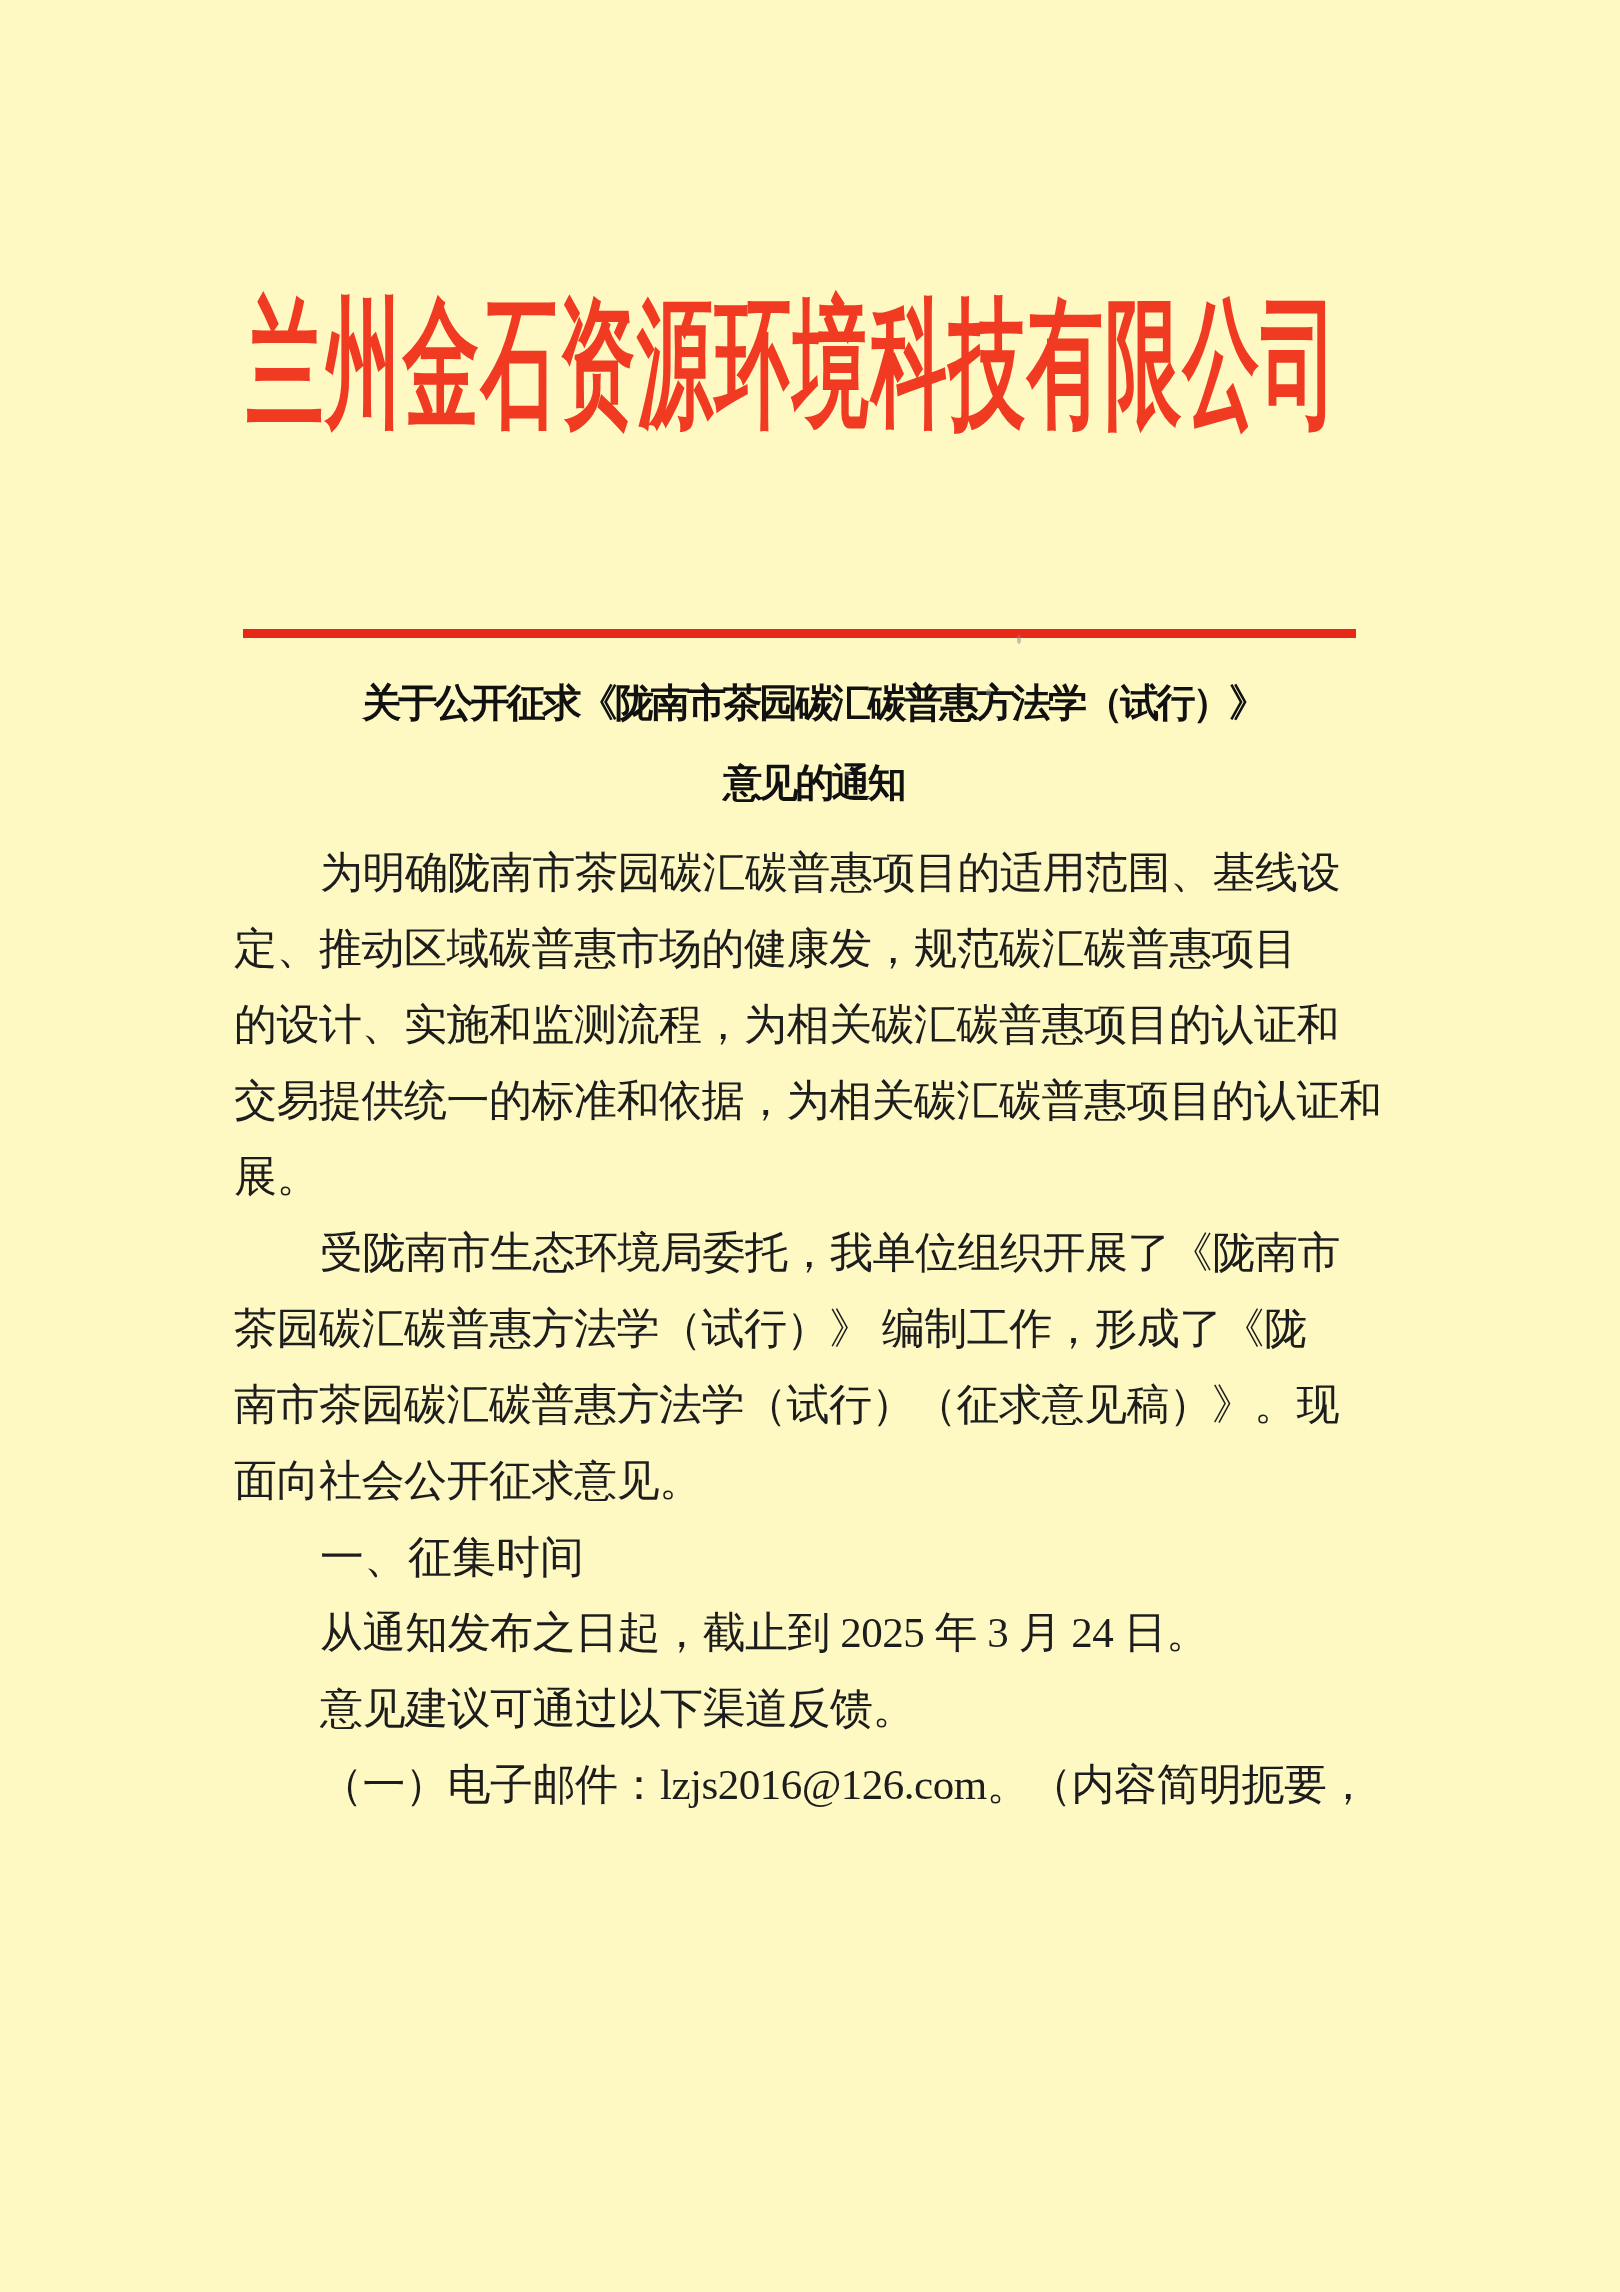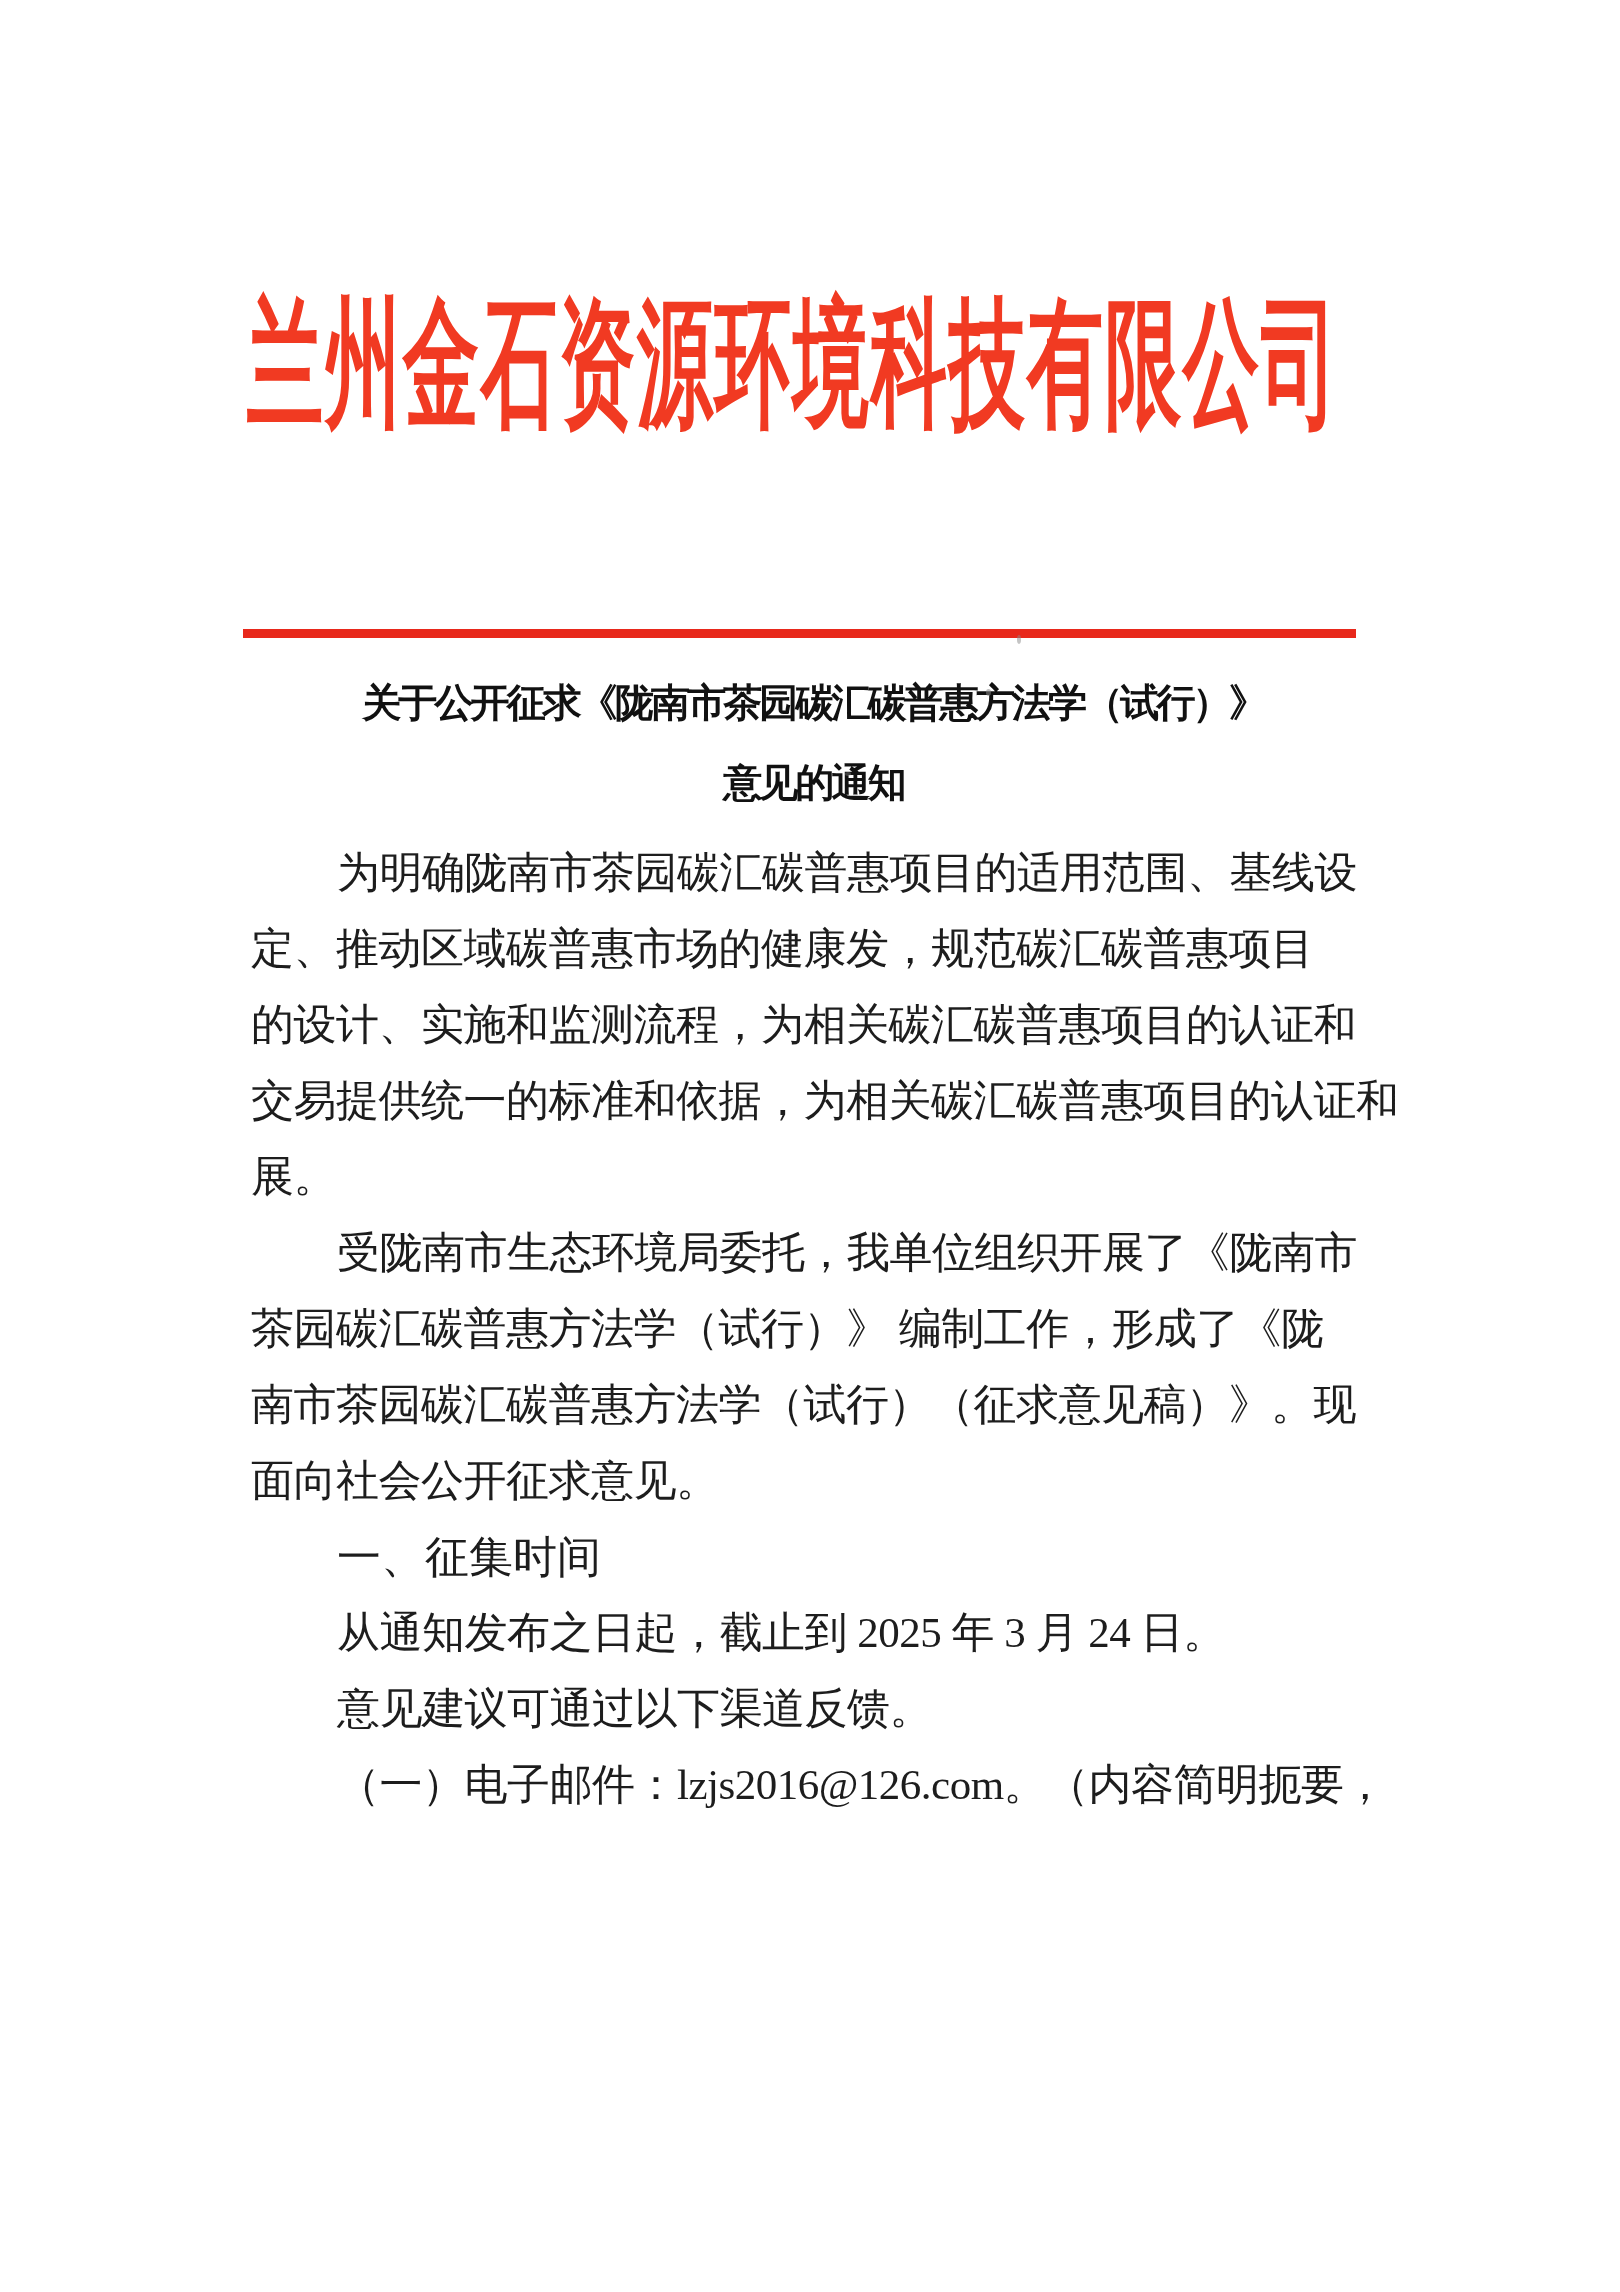--- a/index.html
+++ b/index.html
@@ -5,21 +5,21 @@
   html, body {
     margin: 0;
     padding: 0;
     background: #e9e9e9;
   }
   .page {
     position: relative;
     width: 1620px;
     height: 2293px;
     margin: 0 auto;
-    background: #ffffff;
+    background: #fef9c3;
     overflow: hidden;
     font-family: "Liberation Serif", "DejaVu Serif", serif;
     color: #1b1b1b;
   }
   
   .letterhead {
     position: absolute;
     left: 247px;
     top: 294px;
     width: 1090px;
@@ -51,21 +51,21 @@
     text-align: center;
     font-weight: 700;
     font-size: 39px;
     letter-spacing: -2.9px;
     line-height: 80px;
     color: #111111;
   }
   
   .body-block {
     position: absolute;
-    left: 251px;
+    left: 234px;
     top: 835px;
     width: 1127px;
     font-size: 43px;
     letter-spacing: -0.5px;
     color: #1d1d1d;
   }
   .body-line {
     height: 76px;
     line-height: 76px;
     white-space: pre;

